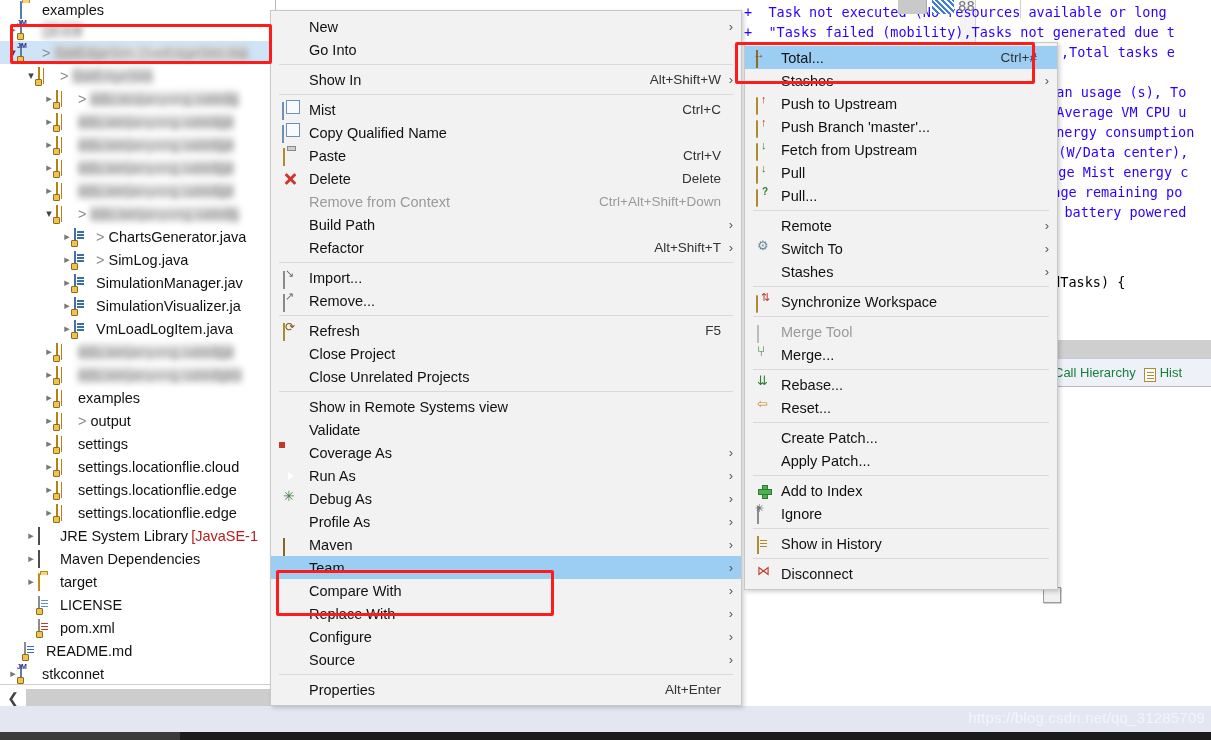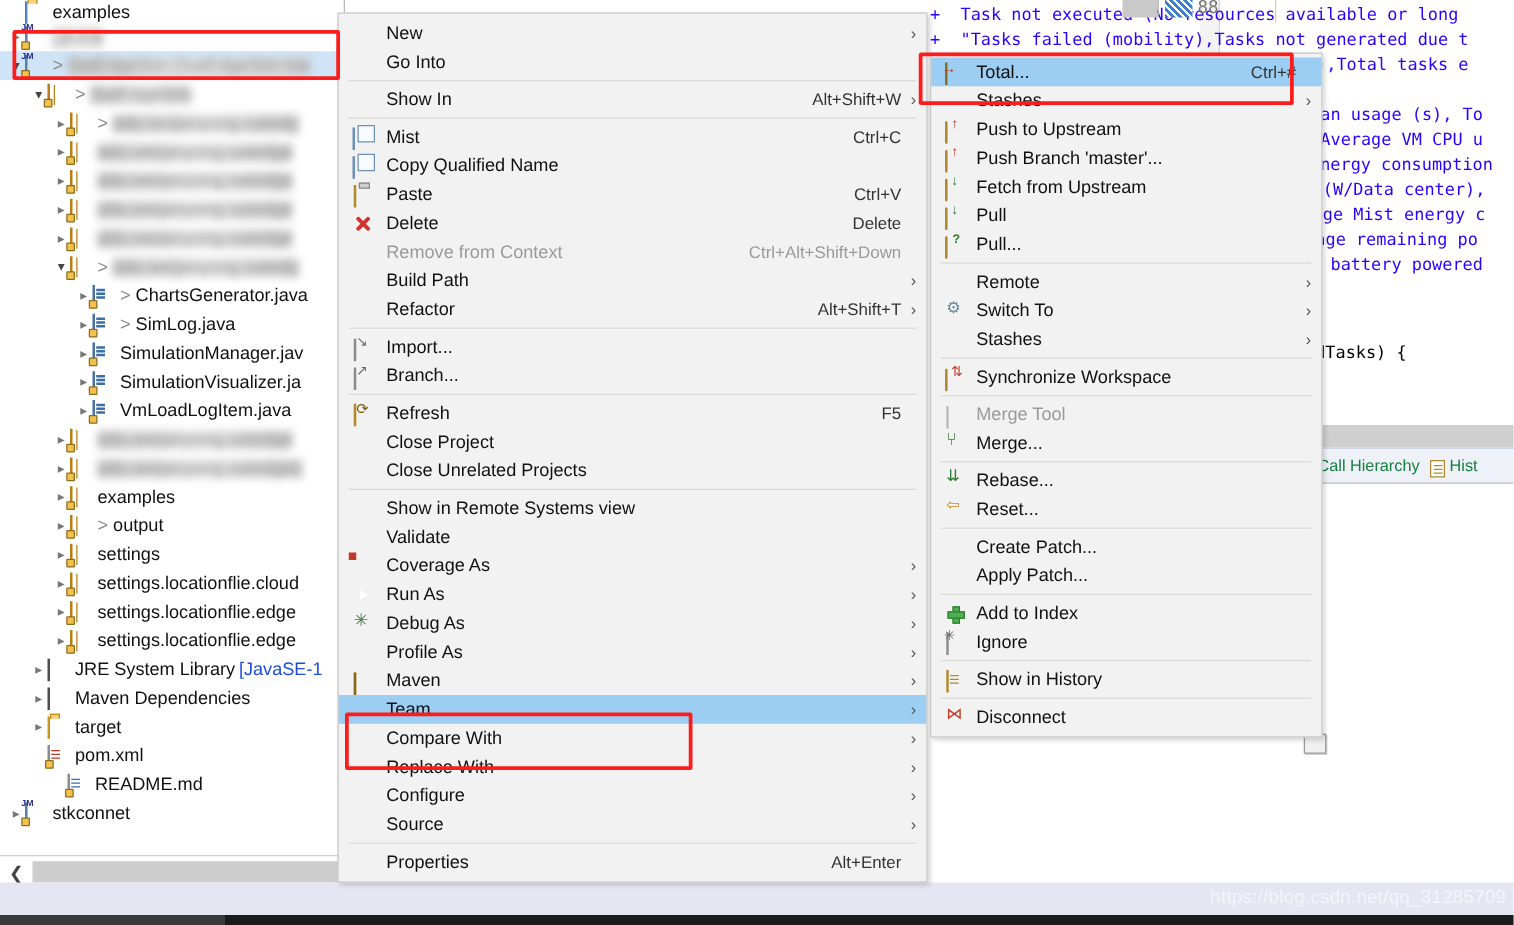--- a/index.html
+++ b/index.html
@@ -429,38 +429,43 @@
         </div>
         <div class="tree-row" style="padding-left: 42px;">
           <span class="arrow">▸</span>
           <span class="ico"><span class="ico-pkgplain"><span class="ico-lockdot"></span></span></span>
           <span class="tree-label">settings.locationflie.edge</span>
         </div>
         <div class="tree-row" style="padding-left: 24px;">
           <span class="arrow">▸</span>
           <span class="ico"><span class="ico-lib"></span></span>
           <span class="tree-label">JRE System Library </span>
-          <span style="color: #1d4ed8; margin-left: 3px;">[JavaSE-1</span>
+          <span style="color: #b91c1c; margin-left: 3px;">[JavaSE-1</span>
         </div>
         <div class="tree-row" style="padding-left: 24px;">
           <span class="arrow">▸</span>
           <span class="ico"><span class="ico-lib"></span></span>
           <span class="tree-label">Maven Dependencies</span>
         </div>
         <div class="tree-row" style="padding-left: 24px;">
           <span class="arrow">▸</span>
           <span class="ico"><span class="ico-folder"></span></span>
           <span class="tree-label">target</span>
+        </div>
+        <div class="tree-row" style="padding-left: 24px;">
+          <span class="arrow"></span>
+          <span class="ico"><span class="ico-file"><span class="ico-lockdot" style="right:-4px"></span></span></span>
+          <span class="tree-label">LICENSE</span>
         </div>
         <div class="tree-row" style="padding-left: 24px;">
           <span class="arrow"></span>
           <span class="ico"><span class="ico-file xml"><span class="ico-lockdot" style="right:-4px"></span></span></span>
           <span class="tree-label">pom.xml</span>
         </div>
-        <div class="tree-row" style="padding-left: 40px;">
+        <div class="tree-row" style="padding-left: 10px;">
           <span class="arrow"></span>
           <span class="ico"><span class="ico-file md"><span class="ico-lockdot" style="right:-4px"></span></span></span>
           <span class="tree-label">README.md</span>
         </div>
         <div class="tree-row" style="padding-left: 6px;">
           <span class="arrow">▸</span>
           <span class="ico"><span class="ico-proj"><span class="ico-lockdot"></span></span></span>
           <span class="tree-label">stkconnet</span>
         </div>
       </div>
@@ -523,21 +528,21 @@
           <span class="macc">Alt+Shift+T</span>
           <span class="mchev">›</span>
         </div>
         <div class="msep"></div>
         <div class="mi">
           <span class="micon"><span class="i-imp"></span></span>
           <span class="mlabel">Import...</span>
         </div>
         <div class="mi">
           <span class="micon"><span class="i-exp"></span></span>
-          <span class="mlabel">Branch...</span>
+          <span class="mlabel">Remove...</span>
         </div>
         <div class="msep"></div>
         <div class="mi">
           <span class="micon"><span class="i-refresh"></span></span>
           <span class="mlabel">Refresh</span>
           <span class="macc">F5</span>
         </div>
         <div class="mi">
           <span class="mlabel">Close Project</span>
         </div>

